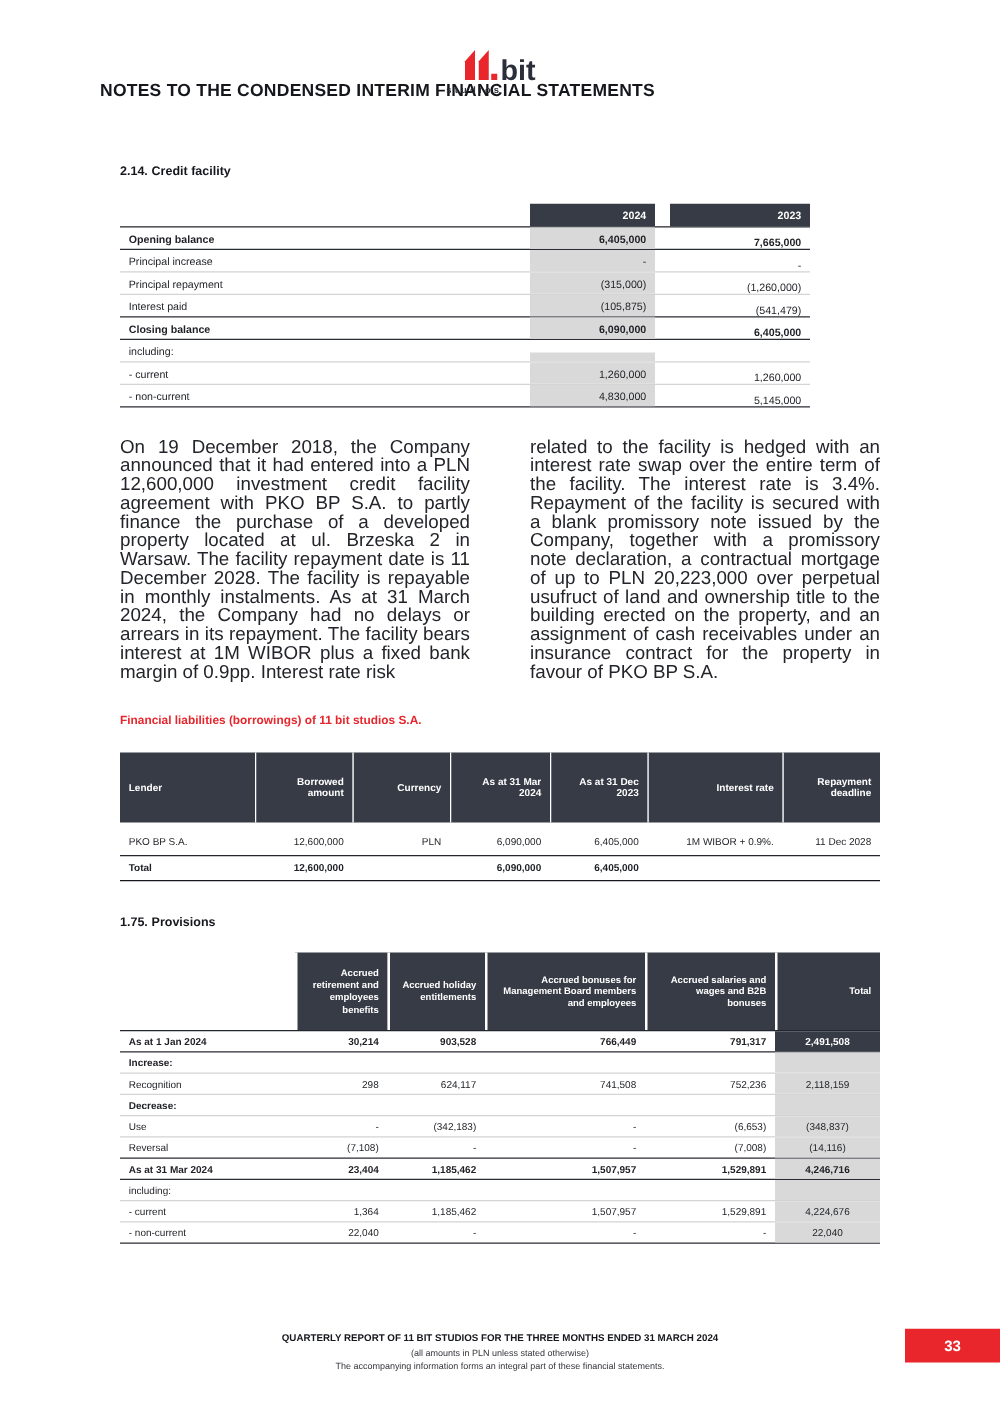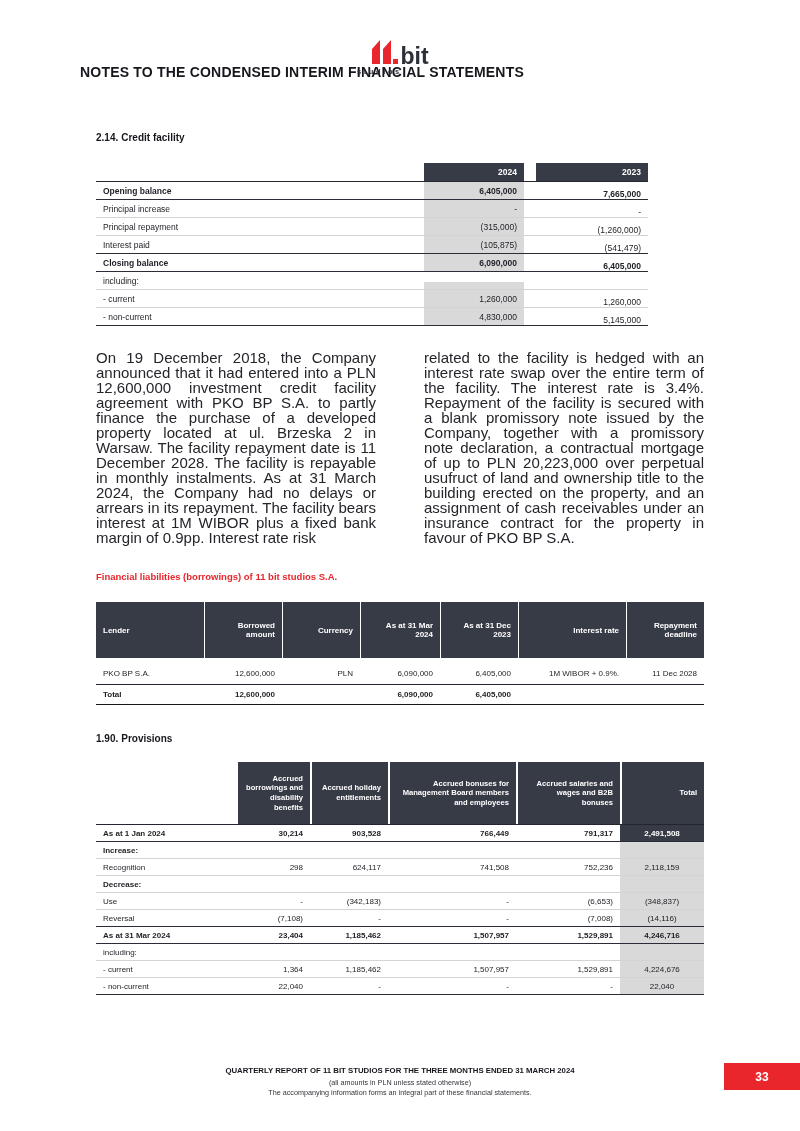--- a/index.html
+++ b/index.html
@@ -194,26 +194,26 @@
         <div class="lc0">Total</div>
         <div class="lc1">12,600,000</div>
         <div class="lc2"></div>
         <div class="lc3">6,090,000</div>
         <div class="lc4">6,405,000</div>
         <div class="lc5"></div>
         <div class="lc6"></div>
       </div>
     </section>
 
-    <h2 class="sec-title" style="margin-top:28px"><span>1.90.</span><span class="sec-name">Provisions</span></h2>
+    <h2 class="sec-title" style="margin-top:28px"><span>1.75.</span><span class="sec-name">Provisions</span></h2>
 
     <section class="ptable">
       <div class="prow phead">
         <div class="plab"></div>
-        <div class="pc pc0">Accrued borrowings and disability benefits</div>
+        <div class="pc pc0">Accrued retirement and employees benefits</div>
         <div class="pc pc1">Accrued holiday entitlements</div>
         <div class="pc pc2">Accrued bonuses for Management Board members and employees</div>
         <div class="pc pc3">Accrued salaries and wages and B2B bonuses</div>
         <div class="pc pc4">Total</div>
       </div>
       <div class="pbody-wrap">
         <div class="prow pbody dark-total b bd">
           <div class="plab">As at 1 Jan 2024</div>
           <div class="pc pc0">30,214</div>
           <div class="pc pc1">903,528</div>

